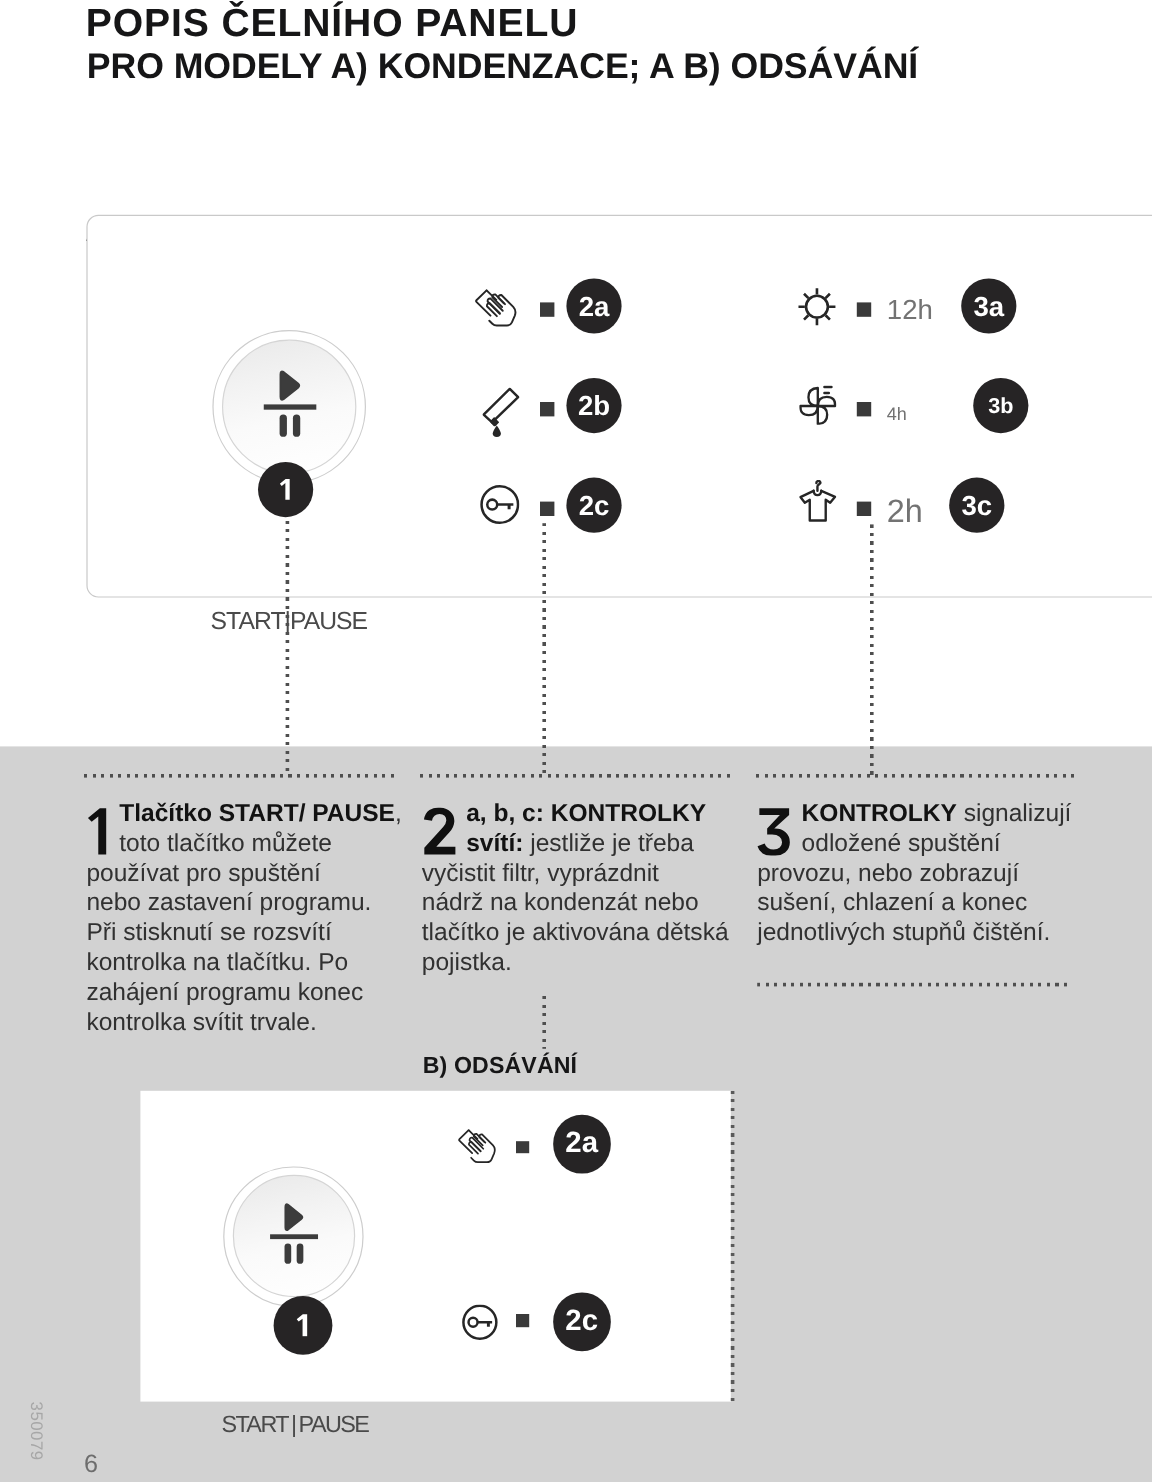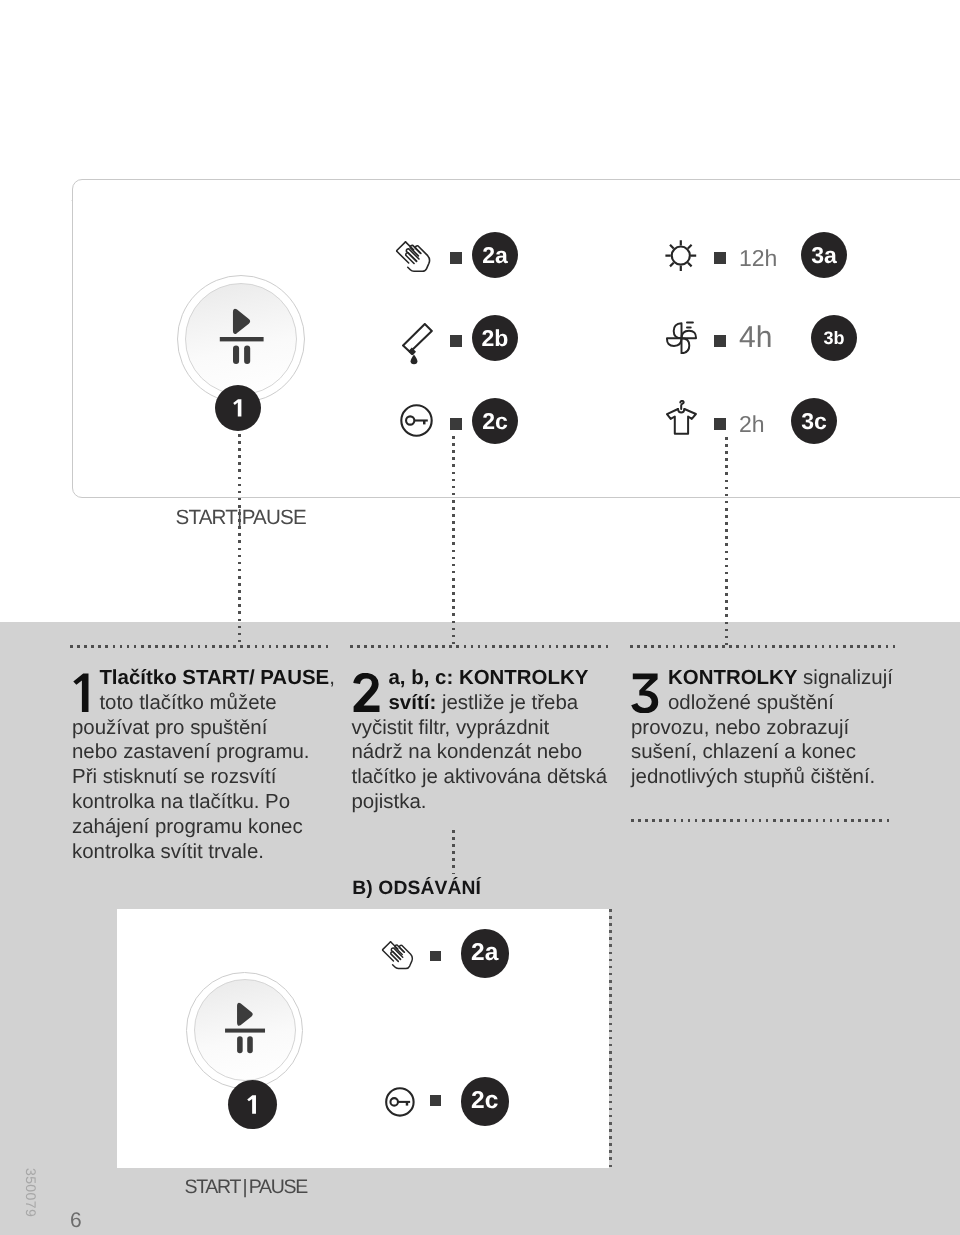--- a/index.html
+++ b/index.html
@@ -66,20 +66,22 @@
   .code{position:absolute;left:39px;top:1168px;font-size:14px;color:#a7a7a7;
       letter-spacing:.4px;transform:rotate(90deg);transform-origin:left top;white-space:nowrap;}
   .pageno{position:absolute;left:70px;top:1209px;font-size:21px;color:#6d6d6d;}
 </style>
 </head>
 <body>
 
 <div class="page">
   <div class="grey"></div>
 
+  <div class="h1">POPIS ČELNÍHO PANELU</div>
+  <div class="h2">PRO MODELY A) KONDENZACE; A B) ODSÁVÁNÍ</div>
   <div class="sec-a">A) KONDENZACE</div>
 
   <div class="panelA"></div>
 
   <div class="knob" style="left:176.5px;top:275px;width:128px;height:128px">
     <div class="ring"></div>
     <div class="inner"></div>
     <svg class="sym" viewBox="0 0 128 128">
       <path d="M59.2 35.0 Q56.8 33.6 56.8 37.0 L56.8 55.7 Q56.8 59.1 59.2 57.7 L71.3 48.0 Q73.3 46.35 71.3 44.7 Z" fill="#3c3c3c" stroke="#3c3c3c" stroke-width="1.7" stroke-linejoin="round"></path>
       <rect x="42.8" y="62" width="43.8" height="4.4" fill="#3c3c3c"></rect>
@@ -140,32 +142,32 @@
     <g stroke="#262626" stroke-width="1.95" fill="none" stroke-linejoin="round" stroke-linecap="round">
       <path d="M15.5 17.3 L15.5 2.3 Q7.7 2.7 7.7 10.0 Q7.7 17.3 15.5 17.3 Z"></path>
       <path d="M15.5 17.3 L1.0 17.3 Q0.7 24.9 8.0 24.9 Q15.5 24.9 15.5 17.3 Z"></path>
       <path d="M15.5 17.3 L15.5 32.3 Q23.3 31.9 23.3 24.6 Q23.3 17.3 15.5 17.3 Z"></path>
       <path d="M15.5 17.3 L30.0 17.3 Q30.3 9.7 23.0 9.7 Q15.5 9.7 15.5 17.3 Z"></path>
     </g>
     <rect x="20.0" y="0.5" width="7.9" height="2.1" rx="1.0" fill="#262626"></rect>
     <rect x="20.0" y="5.4" width="5.7" height="2.1" rx="1.0" fill="#262626"></rect>
   </svg>
   <div class="sq" style="left:714px;top:335px;width:12px;height:12px"></div>
-  <div class="hlabel" style="left:739px;top:321px;font-size:30px">4h</div>
+  <div class="hlabel" style="left:739px;top:337px;font-size:15px">4h</div>
   <div class="badge" style="left:811px;top:315px;width:46px;height:46px;font-size:18px">3b</div>
 
   <svg class="ico" style="left:665.7px;top:399.8px;width:31.3px;height:35px" viewBox="0 0 31.3 35">
     <g stroke="#262626" stroke-width="2.0" fill="none" stroke-linejoin="round" stroke-linecap="round">
       <path d="M15.2 9.0 L15.2 5.4 Q15.2 4.3 16.5 3.6 Q18.1 2.8 17.5 1.7 Q16.9 0.6 15.6 0.9 Q14.3 1.2 14.3 2.6"></path>
       <path d="M12.0 9.0 L1.0 14.2 L4.7 18.9 L8.8 16.5 L8.8 33.8 L22.1 33.8 L22.1 16.5 L25.8 18.9 L29.9 14.0 L18.4 9.0"></path>
       <path d="M12.0 9.0 Q12.3 12.6 15.2 12.6 Q18.1 12.6 18.4 9.0"></path>
     </g>
   </svg>
   <div class="sq" style="left:714px;top:418px;width:12px;height:12px"></div>
-  <div class="hlabel" style="left:739px;top:410.5px;font-size:23px">2h</div>
+  <div class="hlabel" style="left:739px;top:410.5px;font-size:27px">2h</div>
   <div class="badge" style="left:791px;top:398px;width:46px;height:46px;font-size:23px">3c</div>
 
   <div class="vdot" style="left:237.5px;top:434px;height:212px"></div>
   <div class="vdot" style="left:451.8px;top:436px;height:210px"></div>
   <div class="vdot" style="left:724.5px;top:437px;height:209px"></div>
   <div class="hdot" style="left:70px;top:645.4px;width:259px"></div>
   <div class="hdot" style="left:350px;top:645.4px;width:259px"></div>
   <div class="hdot" style="left:630px;top:645.4px;width:266px"></div>
   <div class="vdot" style="left:451.8px;top:830px;height:44px"></div>
   <div class="hdot" style="left:630.5px;top:819.4px;width:261px"></div>

